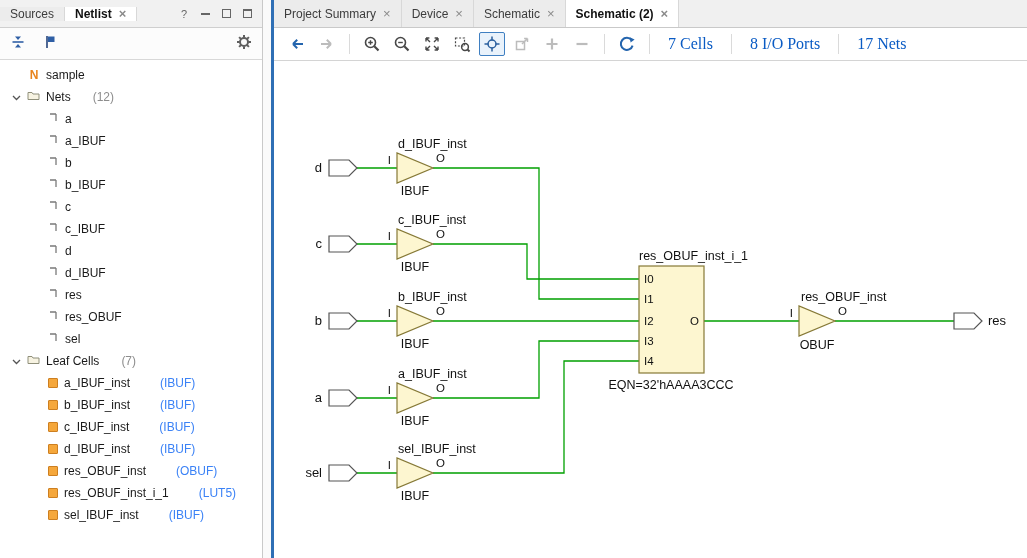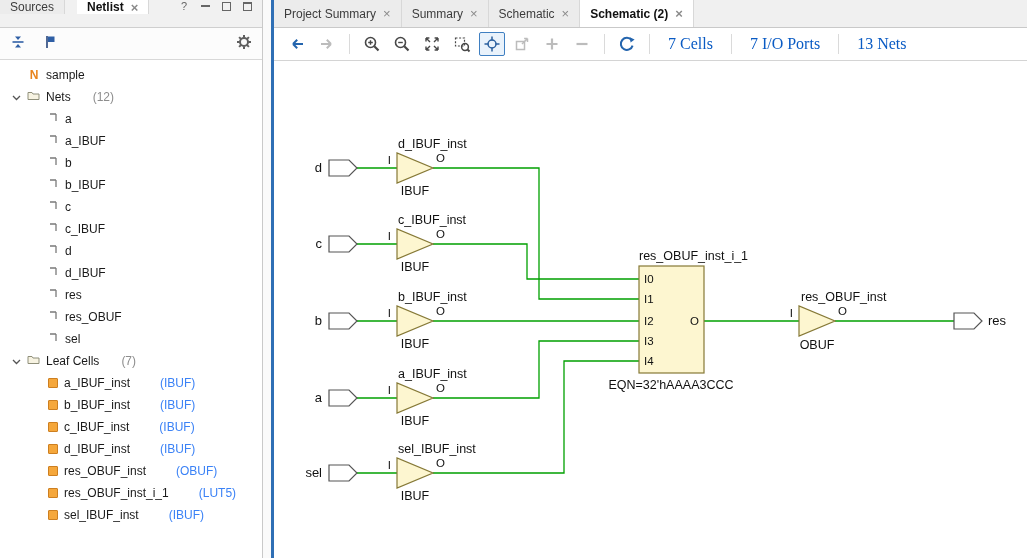--- a/index.html
+++ b/index.html
@@ -6,21 +6,21 @@
   html,body { width:1027px; height:558px; overflow:hidden;
     font-family:"Liberation Sans", sans-serif; background:#f0f0f0; }
   .app { display:flex; width:1027px; height:558px; }
 
   
   .left-panel { width:263px; background:#fff; border-right:1px solid #c9c9c9;
     display:flex; flex-direction:column; }
   .gap { width:8px; background:#fafafa; }
 
   .ltabbar { height:28px; background:#f1f1f1; border-bottom:1px solid #cfcfcf;
-    display:flex; align-items:flex-start;gap:12px; }
+    display:flex; align-items:center; }
   .tab { padding:0 10px; display:flex; align-items:center; gap:7px;
     font-size:12px; color:#3c3c3c; border-right:1px solid #d8d8d8; background:#ececec; }
   .tab.active { background:#fff; font-weight:bold; color:#111; }
   .tab-close { color:#8a8a8a; font-size:13px; line-height:1; cursor:default; }
   .winicons { margin-left:auto; display:flex; align-items:center; gap:9px; padding-right:9px; color:#666; }
   .winicons .wi { display:flex; align-items:center; justify-content:center; width:12px; height:12px; font-size:11px; }
   .box9 { width:9px; height:9px; border:1px solid #666; display:inline-block; }
   .box9.max { border-top-width:2px; }
   .dash9 { width:9px; height:2px; background:#666; display:inline-block; }
 
@@ -252,21 +252,21 @@
 
   <div class="gap"></div>
 
   <div class="right-panel">
     <div class="rtabbar">
       <div class="tab">
         <span>Project Summary</span>
         <span class="tab-close">×</span>
       </div>
       <div class="tab">
-        <span>Summary</span>
+        <span>Device</span>
         <span class="tab-close">×</span>
       </div>
       <div class="tab">
         <span>Schematic</span>
         <span class="tab-close">×</span>
       </div>
       <div class="tab active">
         <span>Schematic (2)</span>
         <span class="tab-close">×</span>
       </div>
@@ -340,23 +340,23 @@
       <span class="tsep"></span>
       <span class="tbtn">
         <svg width="18" height="18" viewBox="0 0 18 18">
             <path d="M13.6 5.2 A6 6 0 1 0 14.6 10.6" fill="none" stroke="#2465ae" stroke-width="2"></path>
             <polygon points="11.8,2.2 16.6,4.6 12.6,7.6" fill="#2465ae"></polygon>
           </svg>
       </span>
       <span class="tsep"></span>
       <span class="stat">7 Cells</span>
       <span class="tsep"></span>
-      <span class="stat">7 I/O Ports</span>
+      <span class="stat">8 I/O Ports</span>
       <span class="tsep"></span>
-      <span class="stat">13 Nets</span>
+      <span class="stat">17 Nets</span>
     </div>
 
     <div class="canvas">
       <svg width="749" height="497" viewBox="0 0 749 497">
 
         <polyline class="wire" points="83,107 123,107"></polyline>
         <polyline class="wire" points="83,183 123,183"></polyline>
         <polyline class="wire" points="83,260 123,260"></polyline>
         <polyline class="wire" points="83,337 123,337"></polyline>
         <polyline class="wire" points="83,412 123,412"></polyline>

